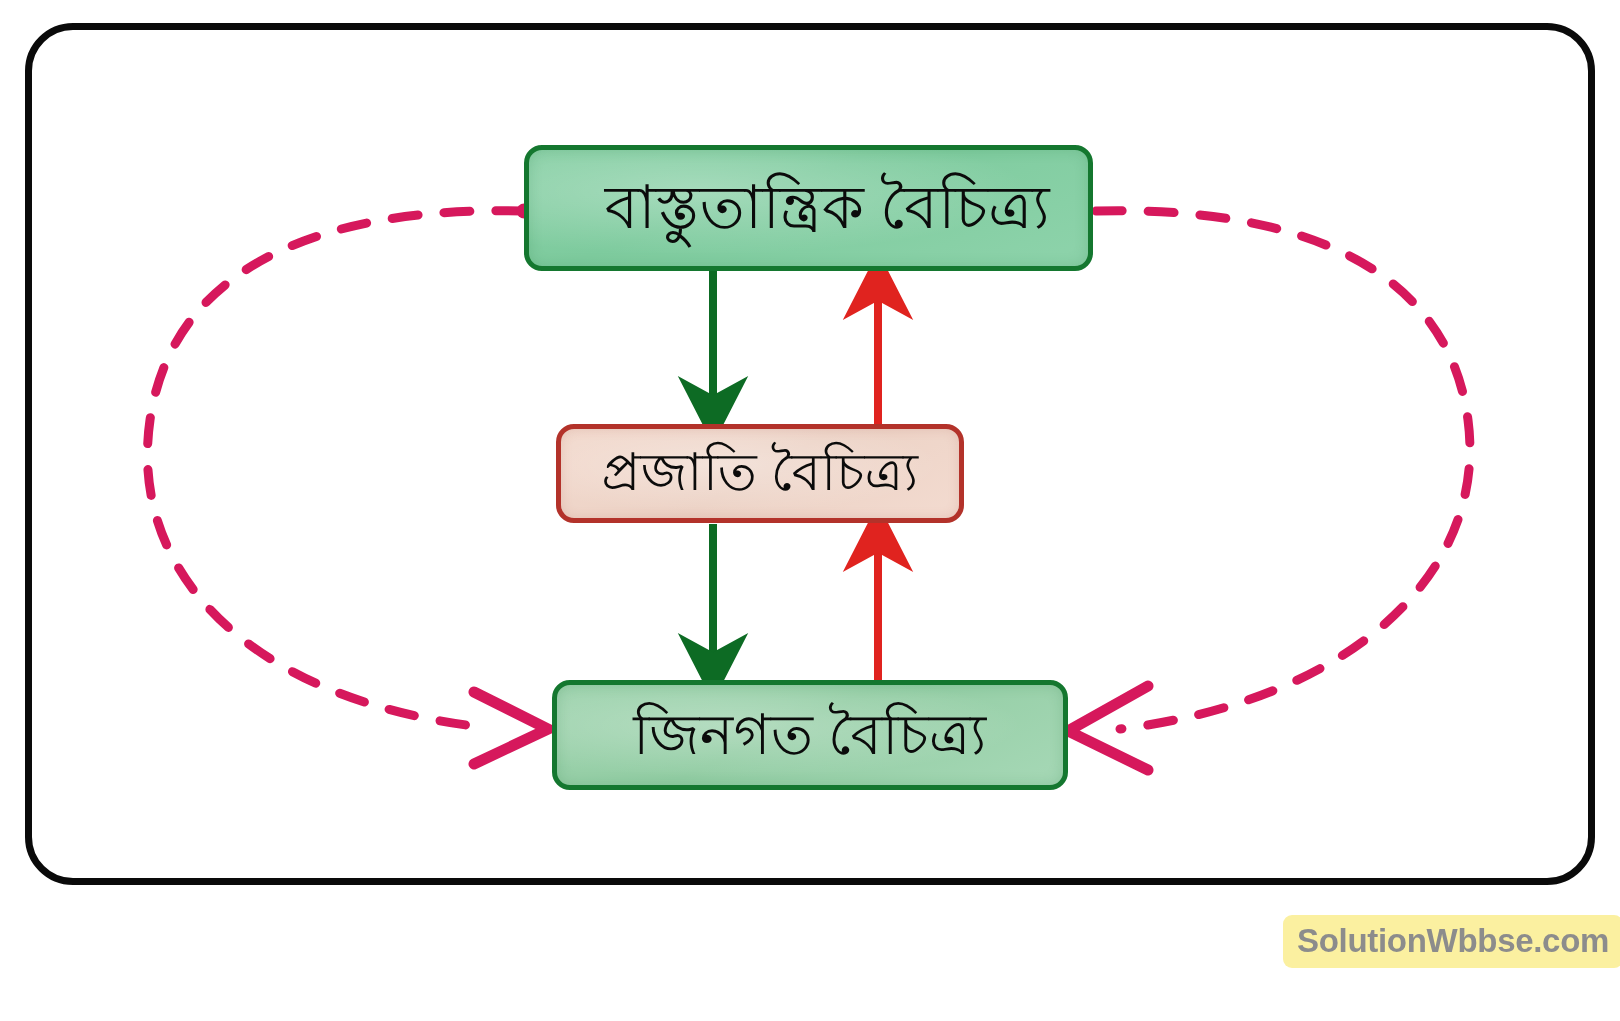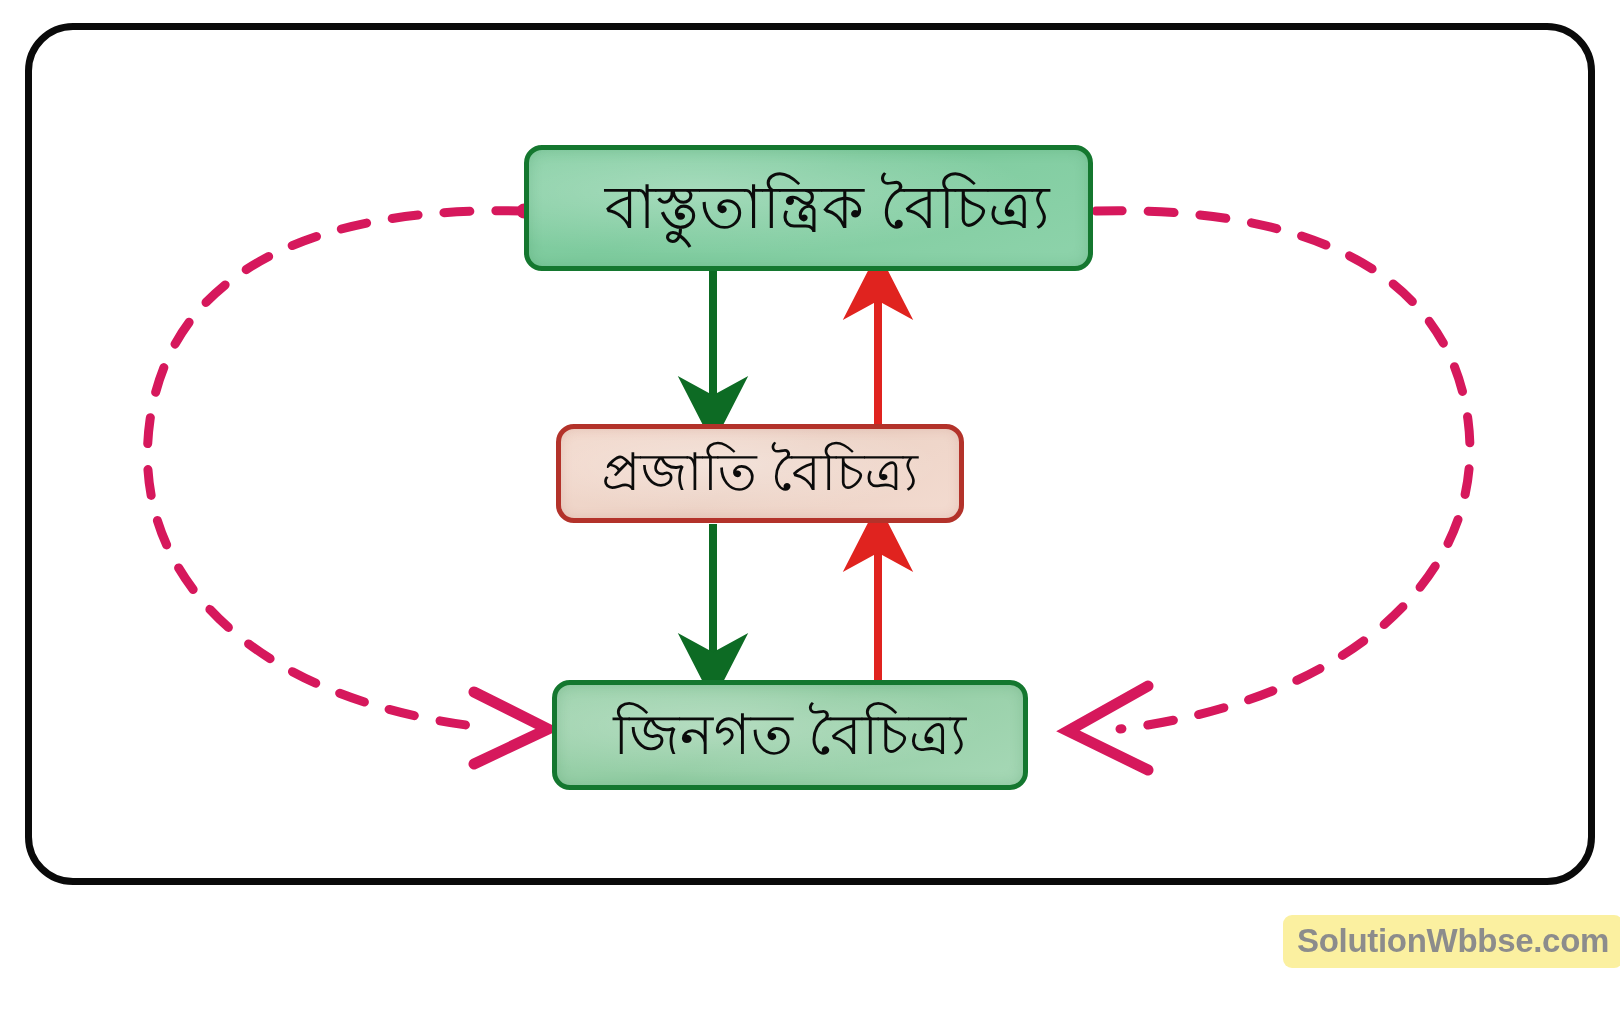--- a/index.html
+++ b/index.html
@@ -86,21 +86,21 @@
       linear-gradient(150deg, #f2d9cd 0%, #ecd2c5 50%, #f3dbd0 100%);
     border: 5px solid #b3322a;
     box-shadow: inset 0 0 12px rgba(170,70,55,0.15);
   }
   #node-species .node-label { font-size: 52px; }
 
   
   #node-genetic {
     left: 552px;
     top: 680px;
-    width: 476px;
+    width: 516px;
     height: 110px;
     background:
       radial-gradient(ellipse at 35% 40%, rgba(255,255,255,0.30), rgba(255,255,255,0) 62%),
       linear-gradient(155deg, #9ed3ae 0%, #93cda4 45%, #a6d8b6 100%);
     border: 5px solid #14772f;
     box-shadow: inset 0 0 14px rgba(20,110,50,0.18);
   }
   #node-genetic .node-label { font-size: 56px; }
 
   

